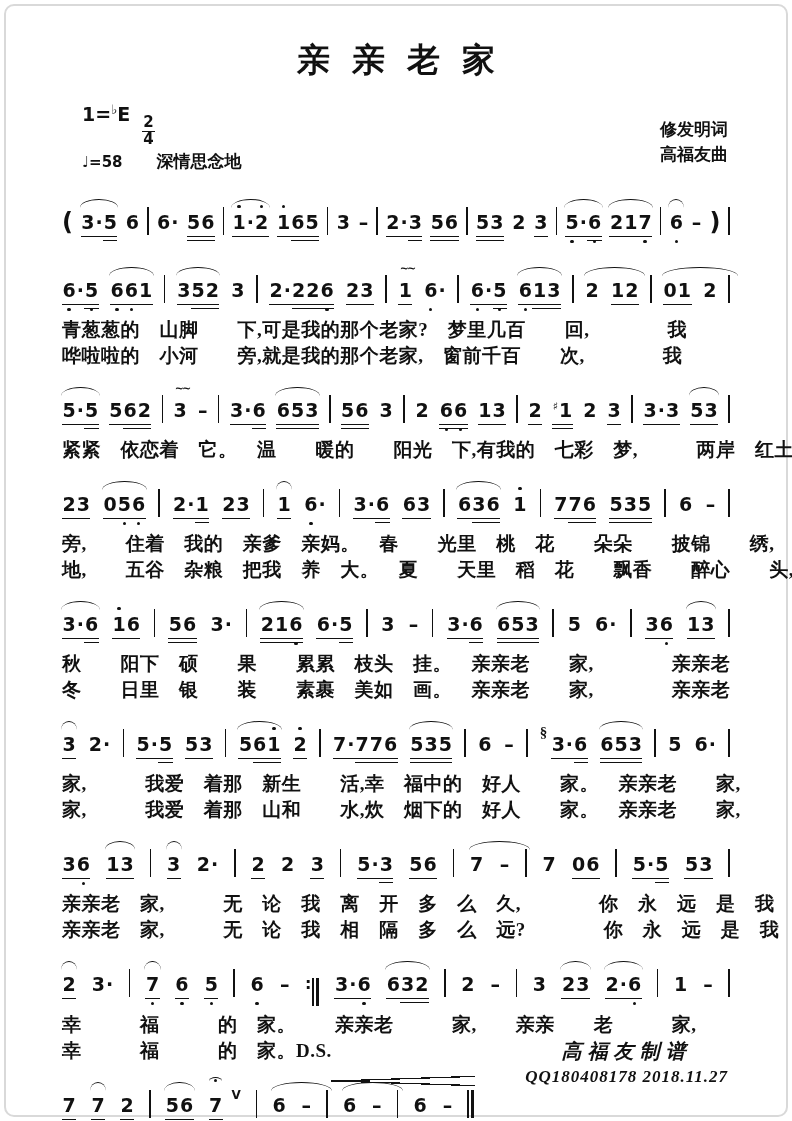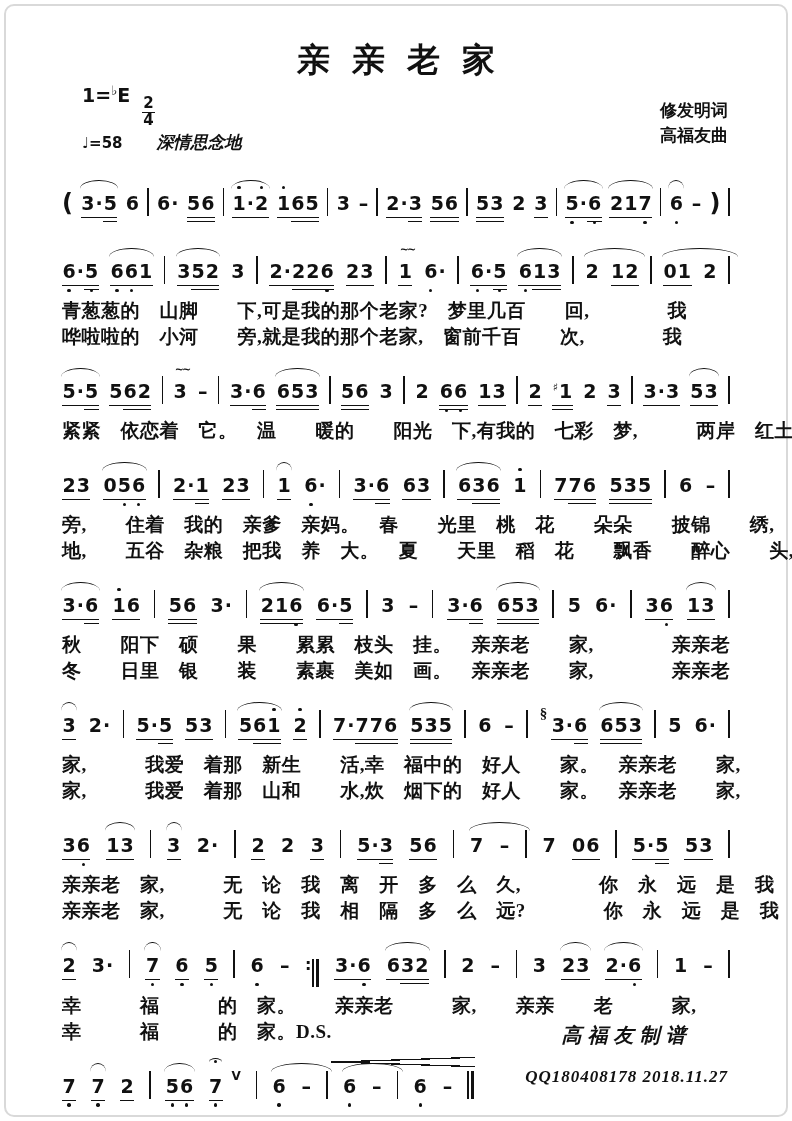--- a/index.html
+++ b/index.html
@@ -8,33 +8,33 @@
     background:#ffffff; color:#111;
     font-family:"DejaVu Sans","Liberation Sans",sans-serif;
     overflow:hidden;
   }
   .frame { position:absolute; inset:4px; border:2px solid #d9d9d9; border-radius:10px; pointer-events:none; }
   .sheet { position:absolute; inset:0; padding:24px 60px 0 60px; box-sizing:border-box; }
 
   .title {
     text-align:center; font-family:"Liberation Serif","DejaVu Serif",serif;
     font-size:33px; font-weight:700; letter-spacing:22px; text-indent:22px;
-    margin:14px 0 0 0;
+    margin:14px 0 19px 0;
   }
   .meta { position:relative; height:84px; }
   .keysig { position:absolute; left:22px; top:0; font-size:19px; font-weight:700; }
   .keysig .flat { font-size:13px; vertical-align:7px; }
   .meter { display:inline-flex; flex-direction:column; align-items:center; line-height:1.05;
            font-size:15px; font-weight:700; margin-left:12px; vertical-align:-6px; }
   .meter .num { border-bottom:1.8px solid #111; padding:0 1px; }
   .credits { position:absolute; right:4px; top:16px; text-align:left;
              font-family:"Liberation Serif","DejaVu Serif",serif; font-size:17px;
              font-weight:600; line-height:1.45;margin-left:47px; }
   .temporow { position:absolute; left:22px; top:48px; font-size:15px; font-weight:700; }
-  .temporow .mood { font-family:"Liberation Serif","DejaVu Serif",serif; font-size:17px; margin-left:34px;font-style:italic; }
+  .temporow .mood { font-family:"Liberation Serif","DejaVu Serif",serif; font-size:17px; margin-left:34px; }
 
   
   .system { margin-bottom:5px; }
   .notation {
     display:flex; justify-content:space-between; align-items:baseline;
     font-size:19px; font-weight:700; padding:15px 2px 12px 2px; width:100%;
     box-sizing:border-box;
   }
   .note { position:relative; display:inline-block; white-space:nowrap; }
   .seg  { display:inline-block; }
@@ -71,21 +71,21 @@
 
   .lyric {
     font-family:"Liberation Serif","DejaVu Serif",serif;
     font-size:19px; font-weight:600; line-height:26px;
     white-space:pre; letter-spacing:0.5px; padding-left:2px;
   }
 
   .footer { position:absolute; right:64px; bottom:34px; text-align:center;
             font-family:"Liberation Serif","DejaVu Serif",serif; font-style:italic; }
   .footer .credit { font-size:20px; font-weight:600; letter-spacing:6px; }
-  .footer .qq { font-size:17px; font-weight:600; margin-top:18px; letter-spacing:1px; }
+  .footer .qq { font-size:17px; font-weight:600; margin-top:2px; letter-spacing:1px; }
 </style>
 </head>
 <body>
 
 <div class="frame"></div>
 
 <div class="sheet">
   <h1 class="title">亲亲老家</h1>
 
   <div class="meta">

